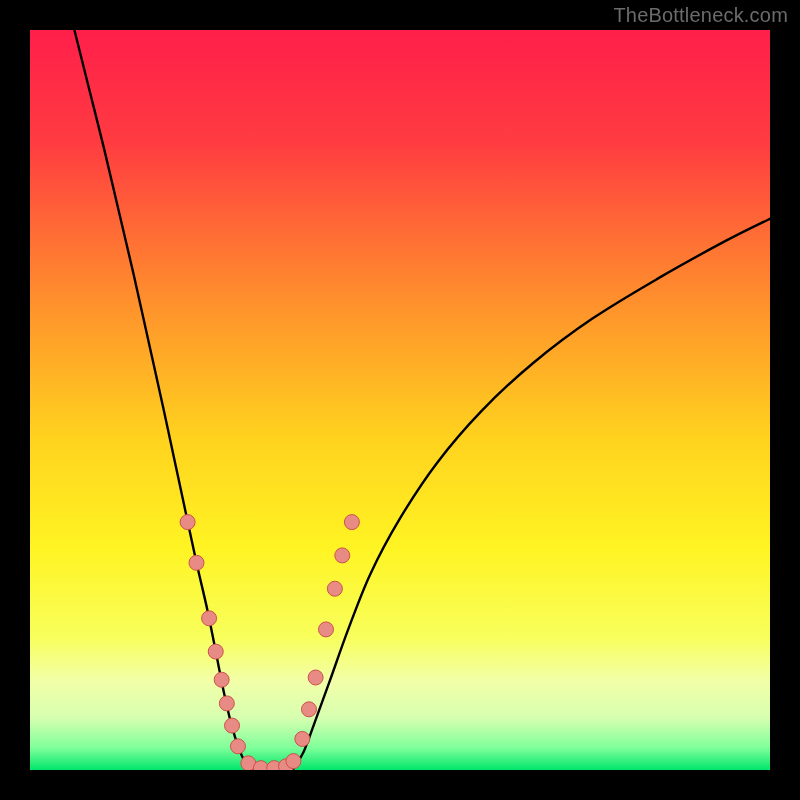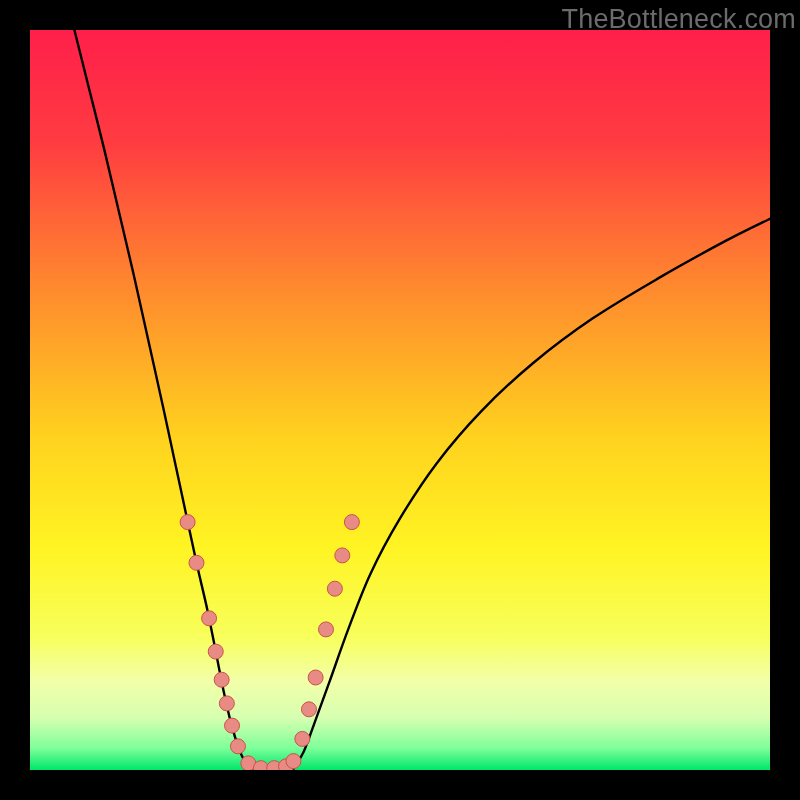--- a/index.html
+++ b/index.html
@@ -34,23 +34,23 @@
   }
   .curve {
     position: absolute;
     top: 0; left: 0;
     width: 740px;
     height: 740px;
   }
   .watermark {
     position: absolute;
     top: 4px;
-    right: 4px;
+    right: 12px;
     color: #6b6b6b;
-    font-size: 27px;
+    font-size: 20px;
     letter-spacing: 0.2px;
     user-select: none;
   }
 </style>
 </head>
 <body>
 
 <div class="frame">
 
   <div class="plot-area">

